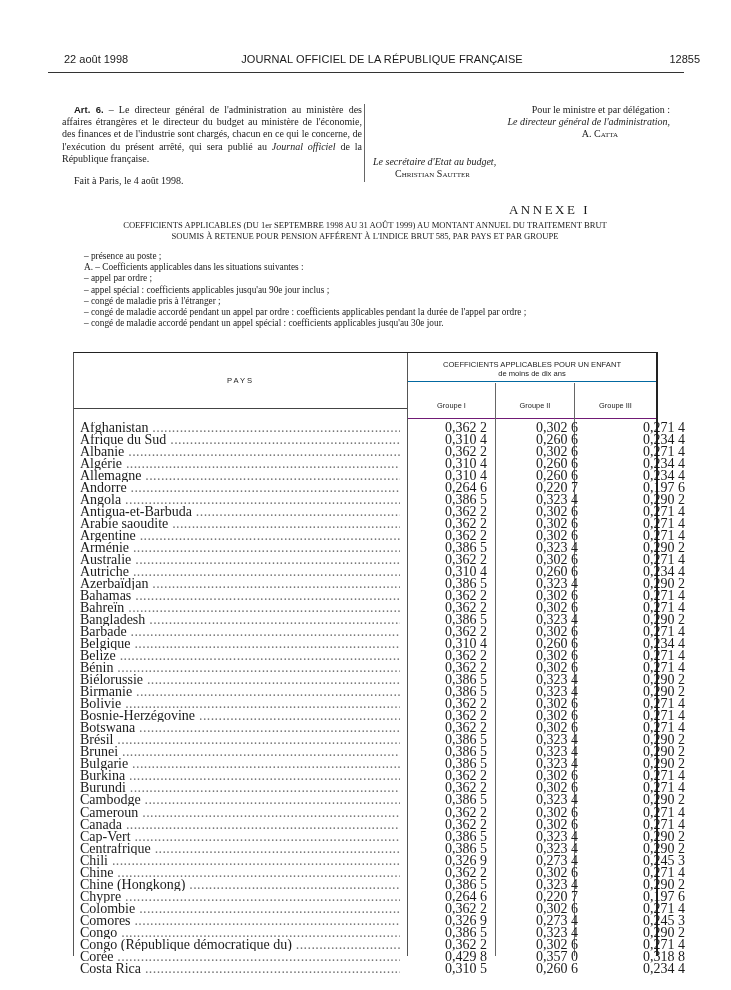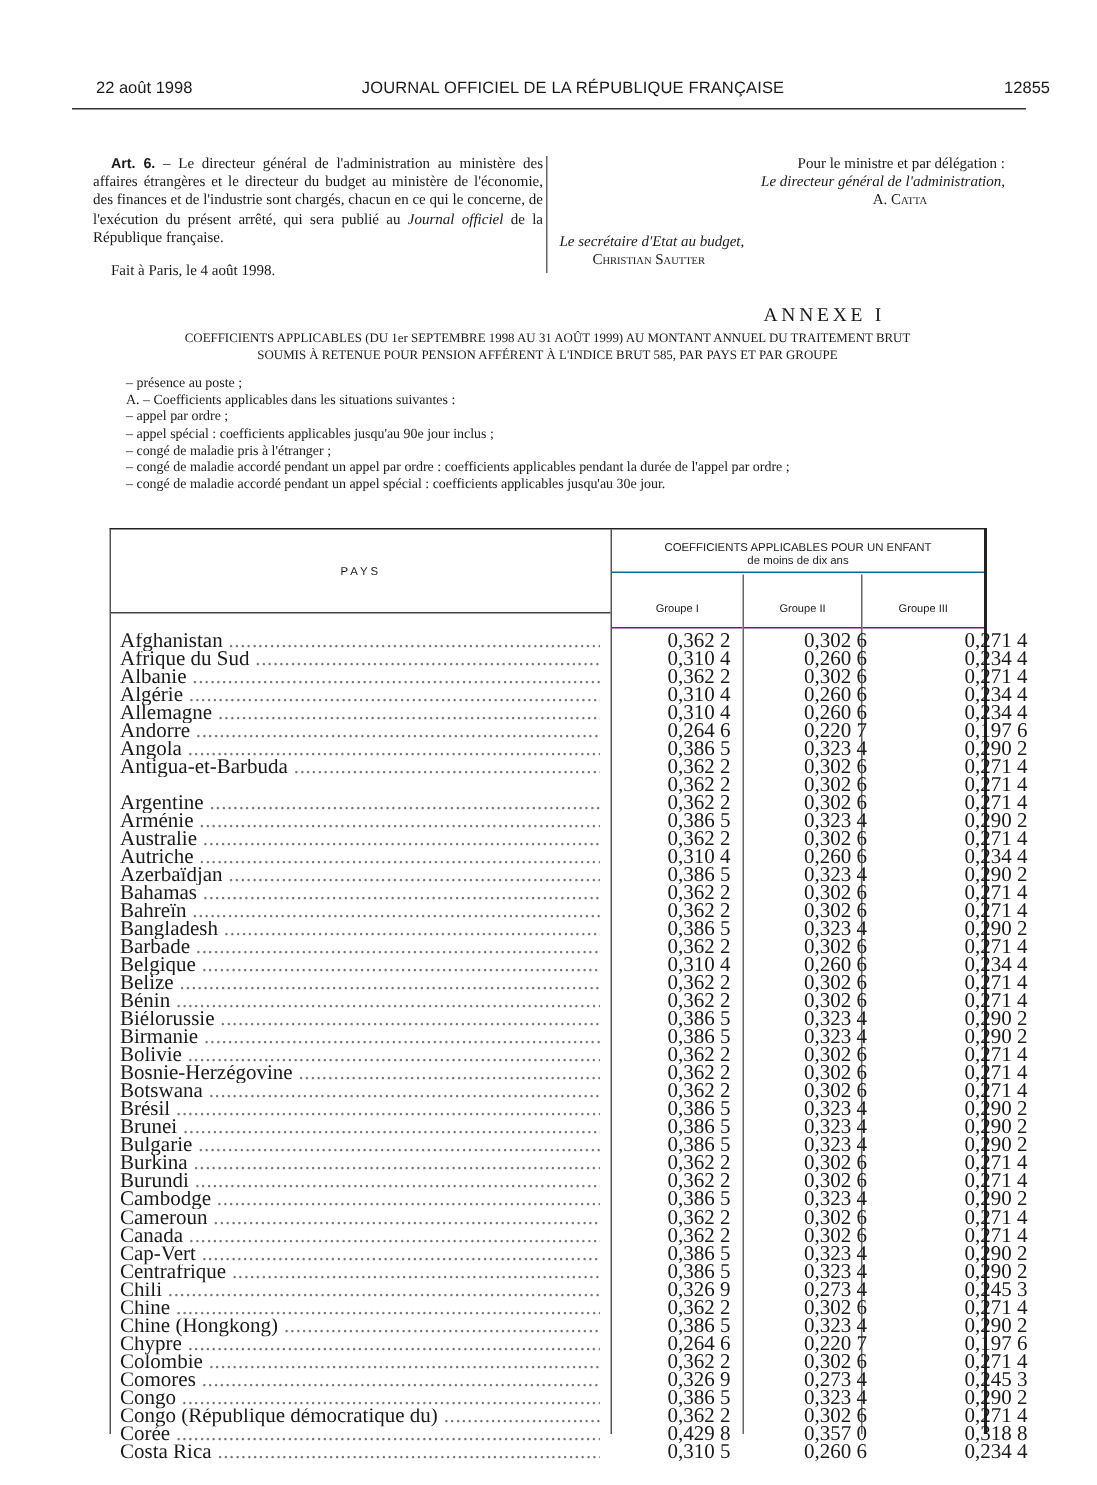--- a/index.html
+++ b/index.html
@@ -144,20 +144,21 @@
         <span class="v g2">0,323 4</span>
         <span class="v g3">0,290 2</span>
       </div>
       <div class="row">
         <span class="country">Antigua-et-Barbuda</span>
         <span class="v g1">0,362 2</span>
         <span class="v g2">0,302 6</span>
         <span class="v g3">0,271 4</span>
       </div>
       <div class="row">
+        <span class="country">Arabie saoudite</span>
         <span class="v g1">0,362 2</span>
         <span class="v g2">0,302 6</span>
         <span class="v g3">0,271 4</span>
       </div>
       <div class="row">
         <span class="country">Argentine</span>
         <span class="v g1">0,362 2</span>
         <span class="v g2">0,302 6</span>
         <span class="v g3">0,271 4</span>
       </div>

